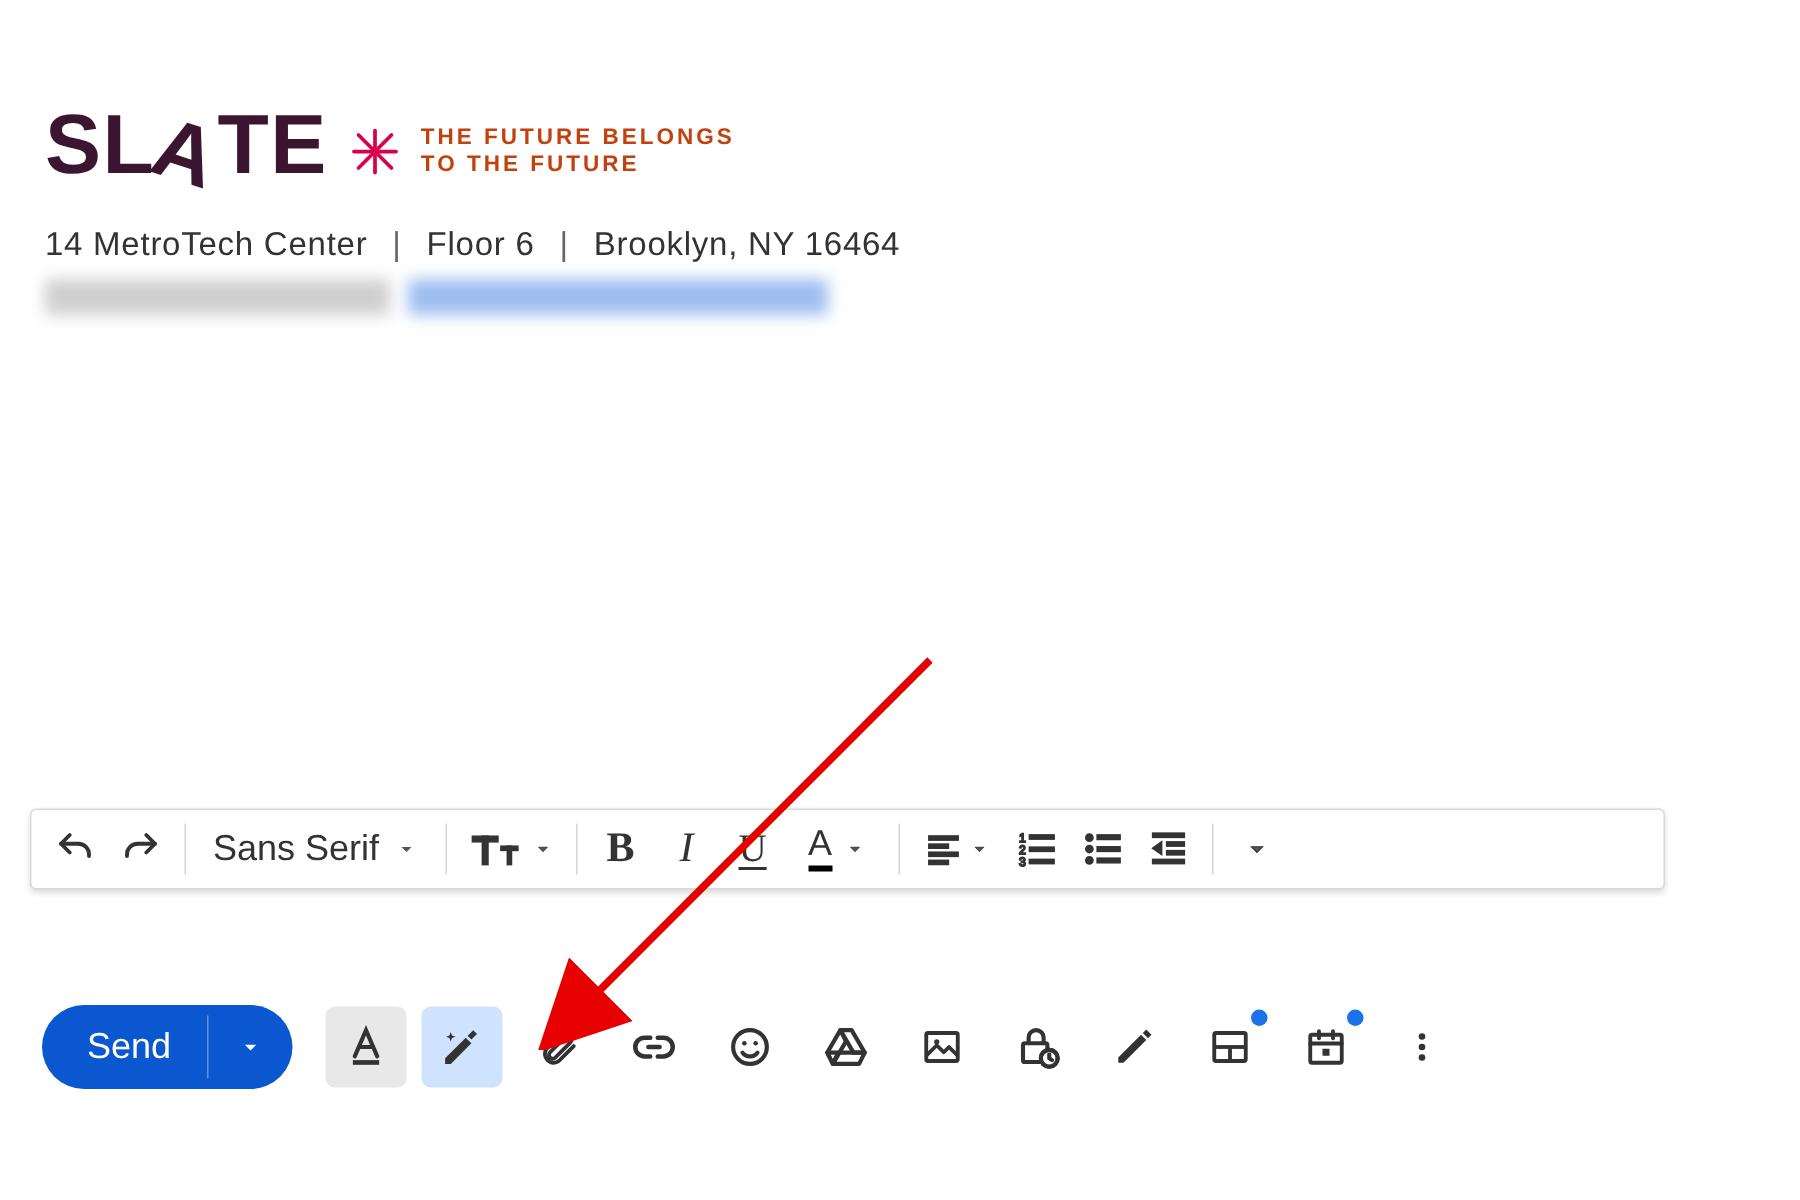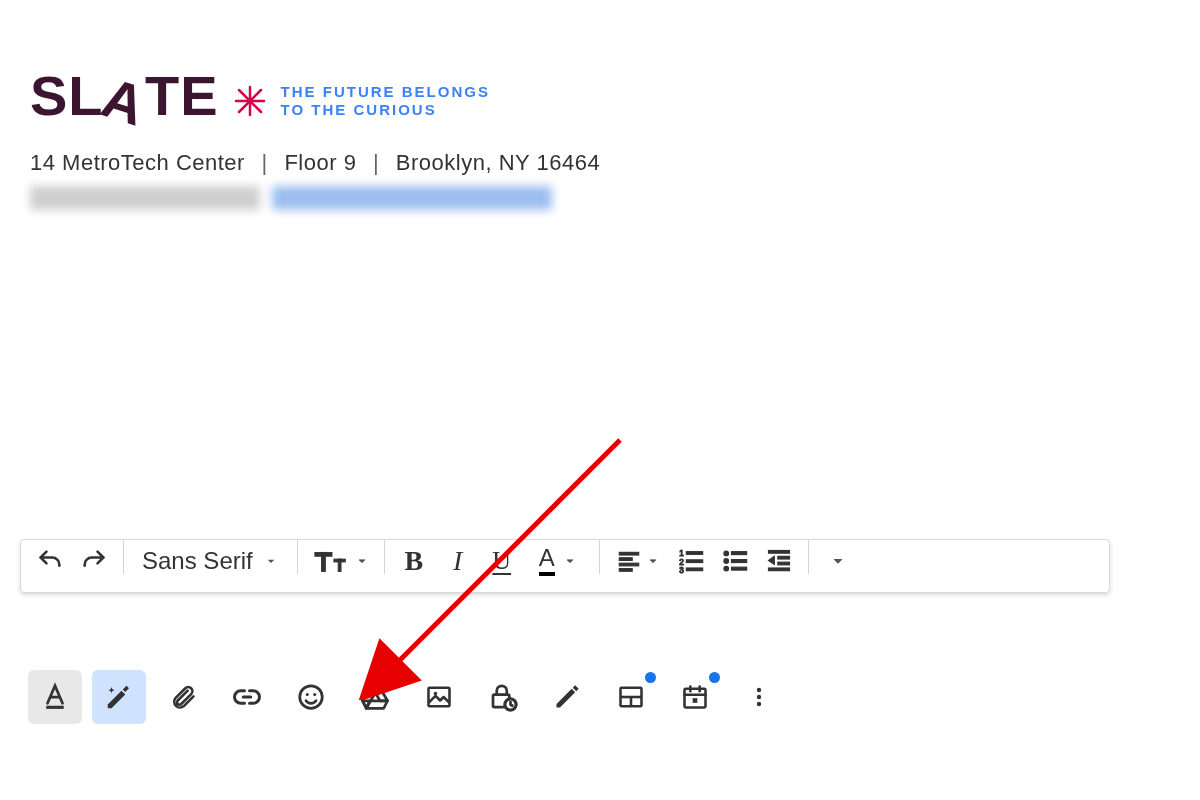--- a/index.html
+++ b/index.html
@@ -4,29 +4,29 @@
 <style>
   * { box-sizing: border-box; }
   html, body { margin:0; padding:0; width:1200px; height:800px; background:#fff; font-family: Arial, Helvetica, sans-serif; color:#333; }
   .canvas { position:relative; width:1200px; height:800px; overflow:hidden; }
   
   .sig { position:absolute; left:30px; top:68px; }
   .slate-row { display:flex; align-items:flex-end; }
   .slate-logo { font-family: Impact, 'Arial Black', sans-serif; font-weight:900; font-size:56px; letter-spacing:1px; color:#3c1530; line-height:1; }
   .slate-logo .invert { display:inline-block; transform: scaleX(-1) rotate(-18deg) translateY(6px); }
   .star { margin-left:14px; margin-bottom:6px; }
-  .tagline { margin-left:14px; margin-bottom:4px; font-size:15px; font-weight:700; letter-spacing:2px; color:#3b82f6; line-height:1.25; }
+  .tagline { margin-left:14px; margin-bottom:4px; font-size:15px; font-weight:700; letter-spacing:2px; color:#c2410c; line-height:1.25; }
   .address { margin-top:26px; font-size:22px; color:#333; letter-spacing:.5px; }
   .sep { color:#666; padding:0 10px; }
   .redact-row { margin-top:10px; display:flex; gap:12px; filter: blur(5px); }
   .redact { height:24px; border-radius:2px; }
   .r1 { width:230px; background:#cfcfcf; }
   .r2 { width:280px; background:#9dbef0; }
   
-  .fmt-bar { position:absolute; left:20px; top:539px; width:1090px; height:54px; background:#fff; border:1px solid #d9d9d9; border-radius:4px; box-shadow:0 2px 4px rgba(0,0,0,.15); display:flex; align-items:flex-start; padding:0 8px; gap:2px; }
+  .fmt-bar { position:absolute; left:20px; top:539px; width:1090px; height:54px; background:#fff; border:1px solid #d9d9d9; border-radius:4px; box-shadow:0 2px 4px rgba(0,0,0,.15); display:flex; align-items:center; padding:0 8px; gap:2px; }
   .vline { width:1px; height:34px; background:#d5d5d5; margin:0 6px; }
   .fmt-btn { display:flex; align-items:center; justify-content:center; min-width:42px; height:42px; border:none; background:transparent; border-radius:4px; color:#333; cursor:pointer; }
   .fmt-btn svg { stroke:#333; }
   .font-sel { display:flex; align-items:center; gap:10px; padding:0 10px; height:42px; background:transparent; border:none; cursor:pointer; }
   .font-sel span { font-size:24px; color:#333; font-family:Arial, sans-serif; }
   .caret { display:inline-block; }
   .caret svg { display:block; }
   .fmt-label { font-family: 'Times New Roman', serif; }
   .bold { font-weight:900; font-size:28px; }
   .ital { font-style:italic; font-size:28px; }
@@ -58,27 +58,27 @@
     <svg class="star" width="34" height="34" viewBox="0 0 34 34">
       <g stroke="#d8024a" stroke-width="2.5" stroke-linecap="round" fill="none">
         <line x1="17" y1="3" x2="17" y2="31"></line>
         <line x1="3" y1="17" x2="31" y2="17"></line>
         <line x1="6" y1="6" x2="28" y2="28"></line>
         <line x1="28" y1="6" x2="6" y2="28"></line>
       </g>
     </svg>
     <div class="tagline">
       <div>THE FUTURE BELONGS</div>
-      <div>TO THE CURIOUS</div>
+      <div>TO THE FUTURE</div>
     </div>
   </div>
   <div class="address">
     <span>14 MetroTech Center</span>
     <span class="sep">|</span>
-    <span>Floor 9</span>
+    <span>Floor 6</span>
     <span class="sep">|</span>
     <span>Brooklyn, NY 16464</span>
   </div>
   <div class="redact-row">
     <div class="redact r1"></div>
     <div class="redact r2"></div>
   </div>
 </div>
 
 <div class="fmt-bar">
@@ -184,20 +184,29 @@
   <button class="fmt-btn">
     <span class="caret">
       <svg width="18" height="18" viewBox="0 0 24 24" fill="#555">
             <path d="M7 10l5 5 5-5z"></path>
           </svg>
     </span>
   </button>
 </div>
 
 <div class="bottom">
+  <div class="send-wrap">
+    <button class="send-main">Send</button>
+    <div class="send-divider"></div>
+    <button class="send-drop">
+      <svg width="18" height="18" viewBox="0 0 24 24" fill="#fff">
+            <path d="M7 10l5 5 5-5z"></path>
+          </svg>
+    </button>
+  </div>
 
   <button class="tb-btn boxed">
     <svg class="icon" width="30" height="30" viewBox="0 0 24 24" fill="#333">
       <path d="M6 17 L12 3 L18 17 M8.5 12 H15.5" stroke="#333" stroke-width="2.2" fill="none" stroke-linecap="round"></path>
       <rect x="5" y="19" width="14" height="2.5"></rect>
     </svg>
   </button>
 
   <button class="tb-btn highlight">
     <svg class="icon" width="30" height="30" viewBox="0 0 24 24" fill="none" stroke="#333" stroke-width="2" stroke-linecap="round" stroke-linejoin="round">

